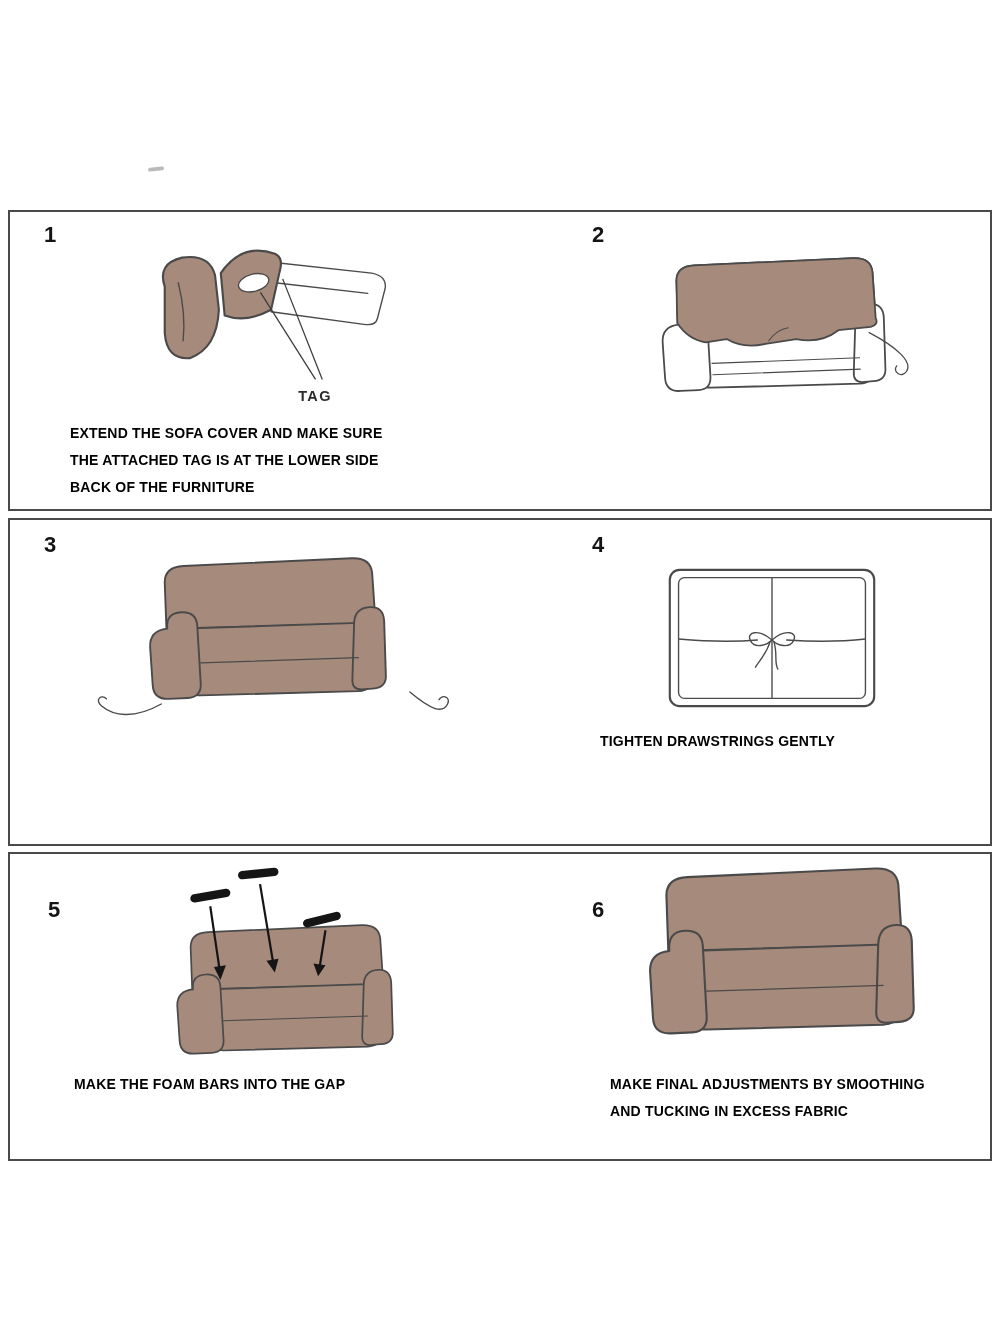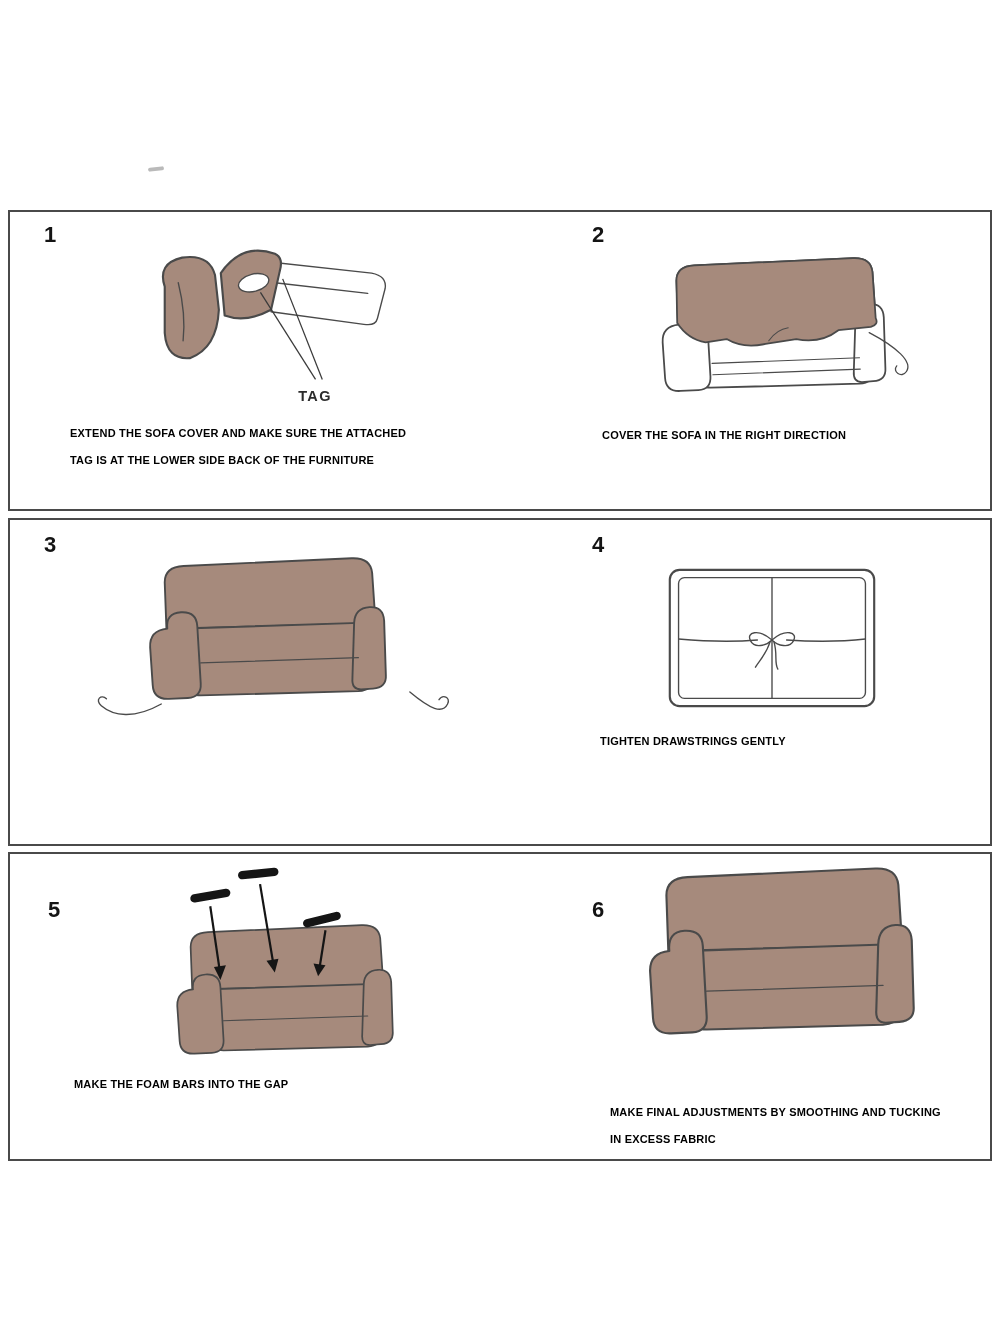--- a/index.html
+++ b/index.html
@@ -33,21 +33,21 @@
   .step.left  { left:0; }
   .step.right { left:492px; }
 
   .num {
     position:absolute;
     font-weight:bold; font-size:22px; line-height:1;
     color:#141414;
   }
   .caption {
     position:absolute;
-    font-weight:bold; font-size:11px; line-height:27px;
+    font-weight:bold; font-size:14px; line-height:27px;
     letter-spacing:.2px; color:#000;
   }
   .illus { position:absolute; }
   .illus svg { display:block; width:100%; height:100%; }
 
   
   .s-fill   { fill:var(--sofa-fill, #a68a7c); }
   .s-stroke { stroke:var(--sofa-outline, #4a4a4a); stroke-width:2.2;
               stroke-linejoin:round; stroke-linecap:round; }
   .thin     { stroke-width:1.4; }
@@ -77,21 +77,21 @@
   #row2 .left  .caption { left:60px; top:203px; width:402px; }
   #row2 .right .num { left:90px;  top:14px; }
   #row2 .right .illus { left:162px; top:45px; width:216px; height:146px; }
   #row2 .right .caption { left:98px; top:208px; width:380px; }
 
   #row3 .left  .num { left:38px;  top:45px; }
   #row3 .left  .illus { left:118px; top:8px; width:312px; height:212px; }
   #row3 .left  .caption { left:64px; top:217px; width:400px; }
   #row3 .right .num { left:90px;  top:45px; }
   #row3 .right .illus { left:105px; top:6px; width:345px; height:202px; }
-  #row3 .right .caption { left:108px; top:217px; width:345px;margin-top:28px; }
+  #row3 .right .caption { left:108px; top:217px; width:345px; }
 </style>
 </head>
 <body>
 
 <div class="sheet">
 
   <div class="brand-mark"></div>
 
   <section class="row" id="row1">
 
@@ -129,21 +129,20 @@
 
           <path class="nofill s-stroke thin" d="M106,140 L288,133"></path>
           <path class="nofill s-stroke thin" d="M107,154 L289,147"></path>
 
           <path class="s-fill s-stroke" d="M63,90 L62,38 Q62,20 84,19 L280,10 Q302,9 304,27 L308,84 Q312,92 302,95 L262,99 Q240,116 210,110 L172,116 Q144,122 124,110 L98,114 Q76,110 63,90 Z"></path>
           <path class="nofill s-stroke thin" d="M176,112 Q186,98 200,96"></path>
 
           <path class="string s-stroke" d="M300,102 C334,120 354,138 346,150 C340,159 328,150 334,143"></path>
         </svg>
       </div>
-      <p class="caption">COVER THE SOFA IN THE RIGHT DIRECTION</p>
     </div>
   </section>
 
   <section class="row" id="row2">
 
     <div class="step left">
       <div class="num">3</div>
       <div class="illus">
         <svg viewBox="0 0 420 210">
           <g transform="translate(24,2)">

